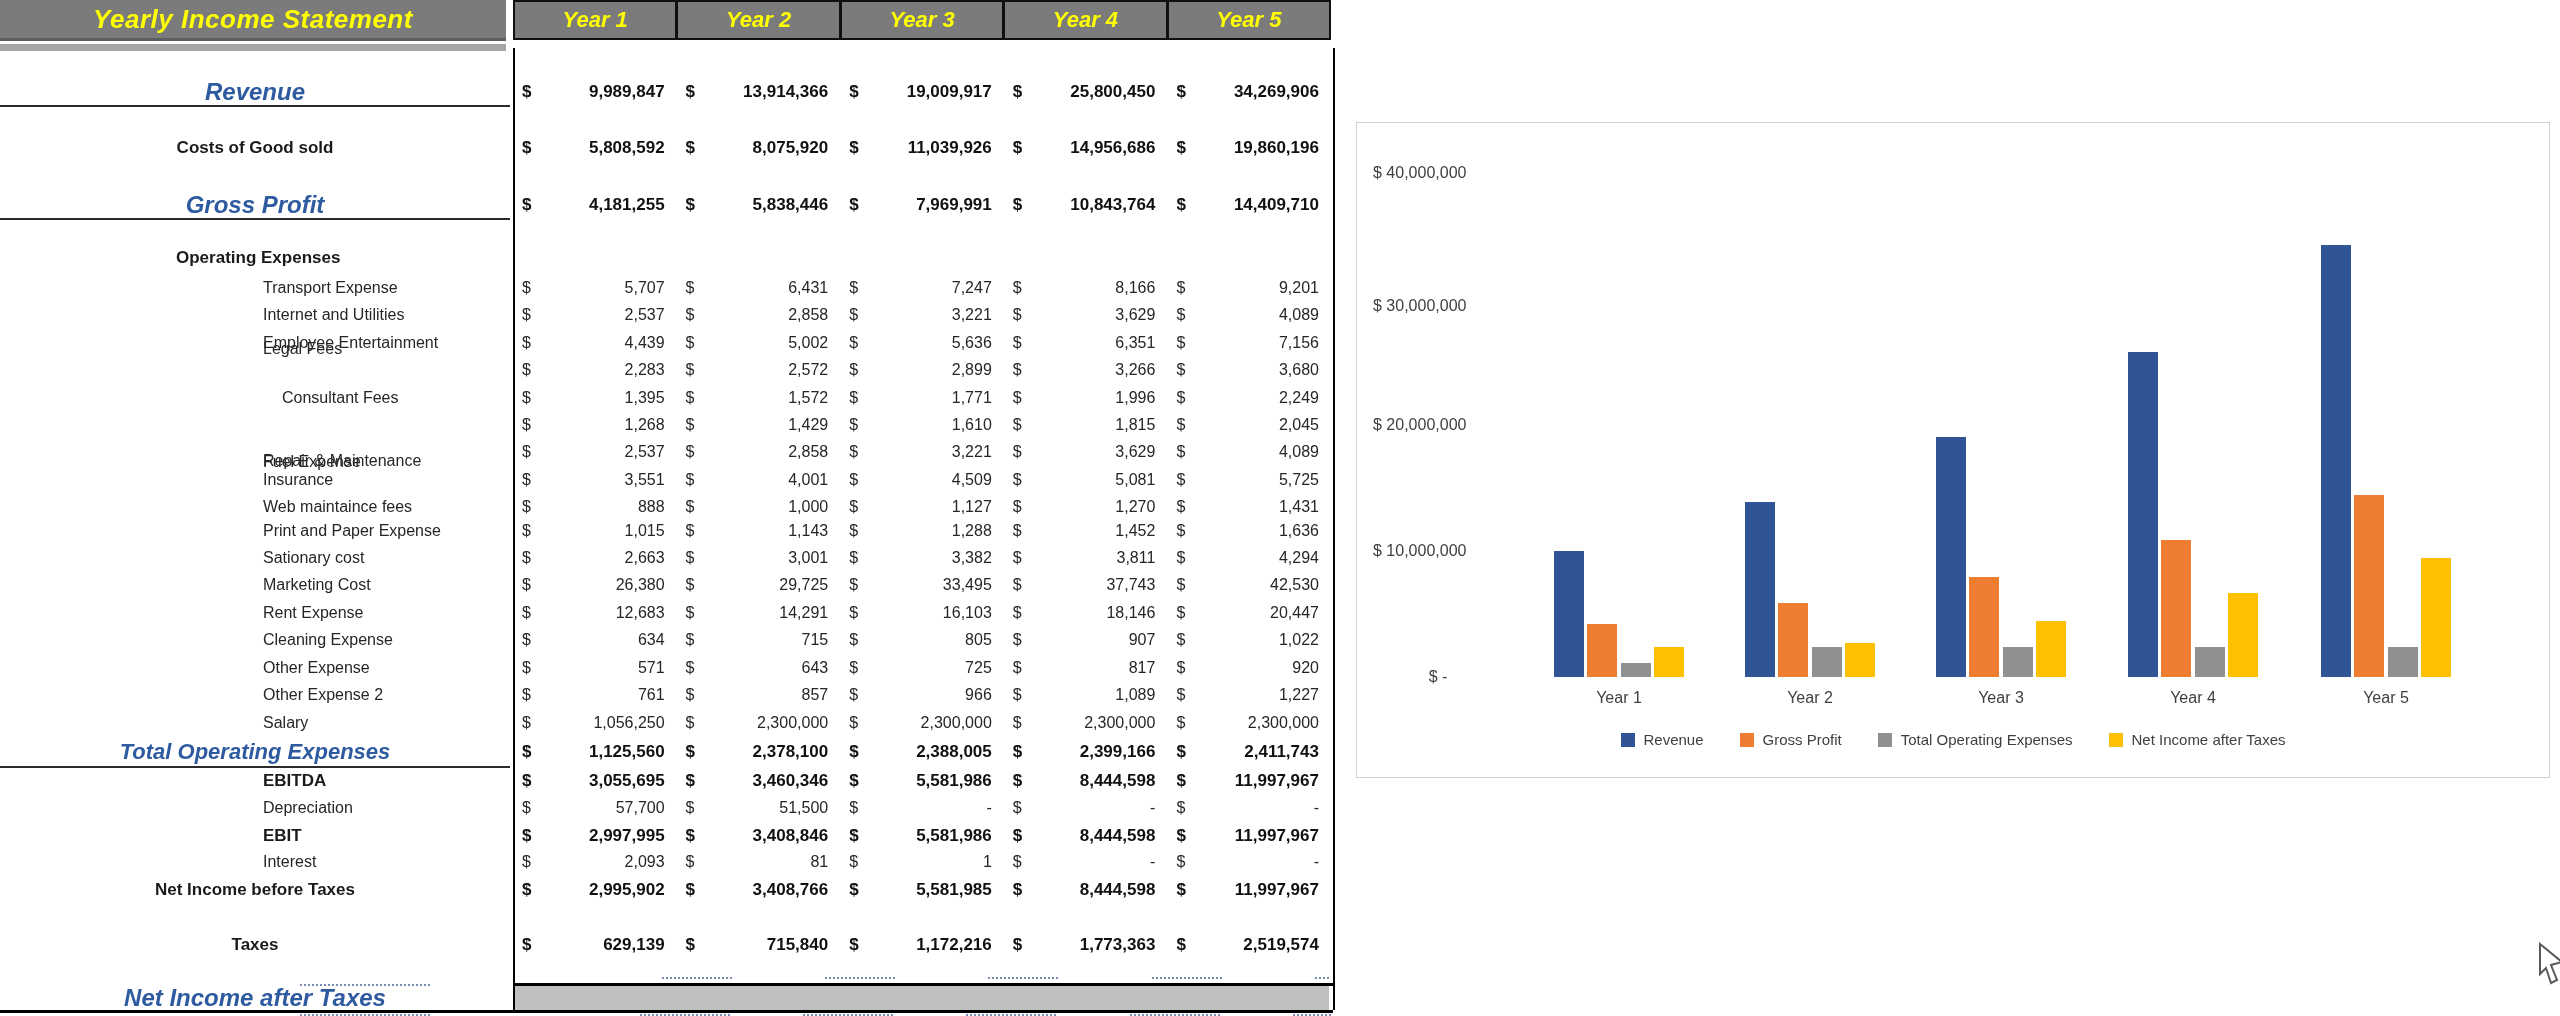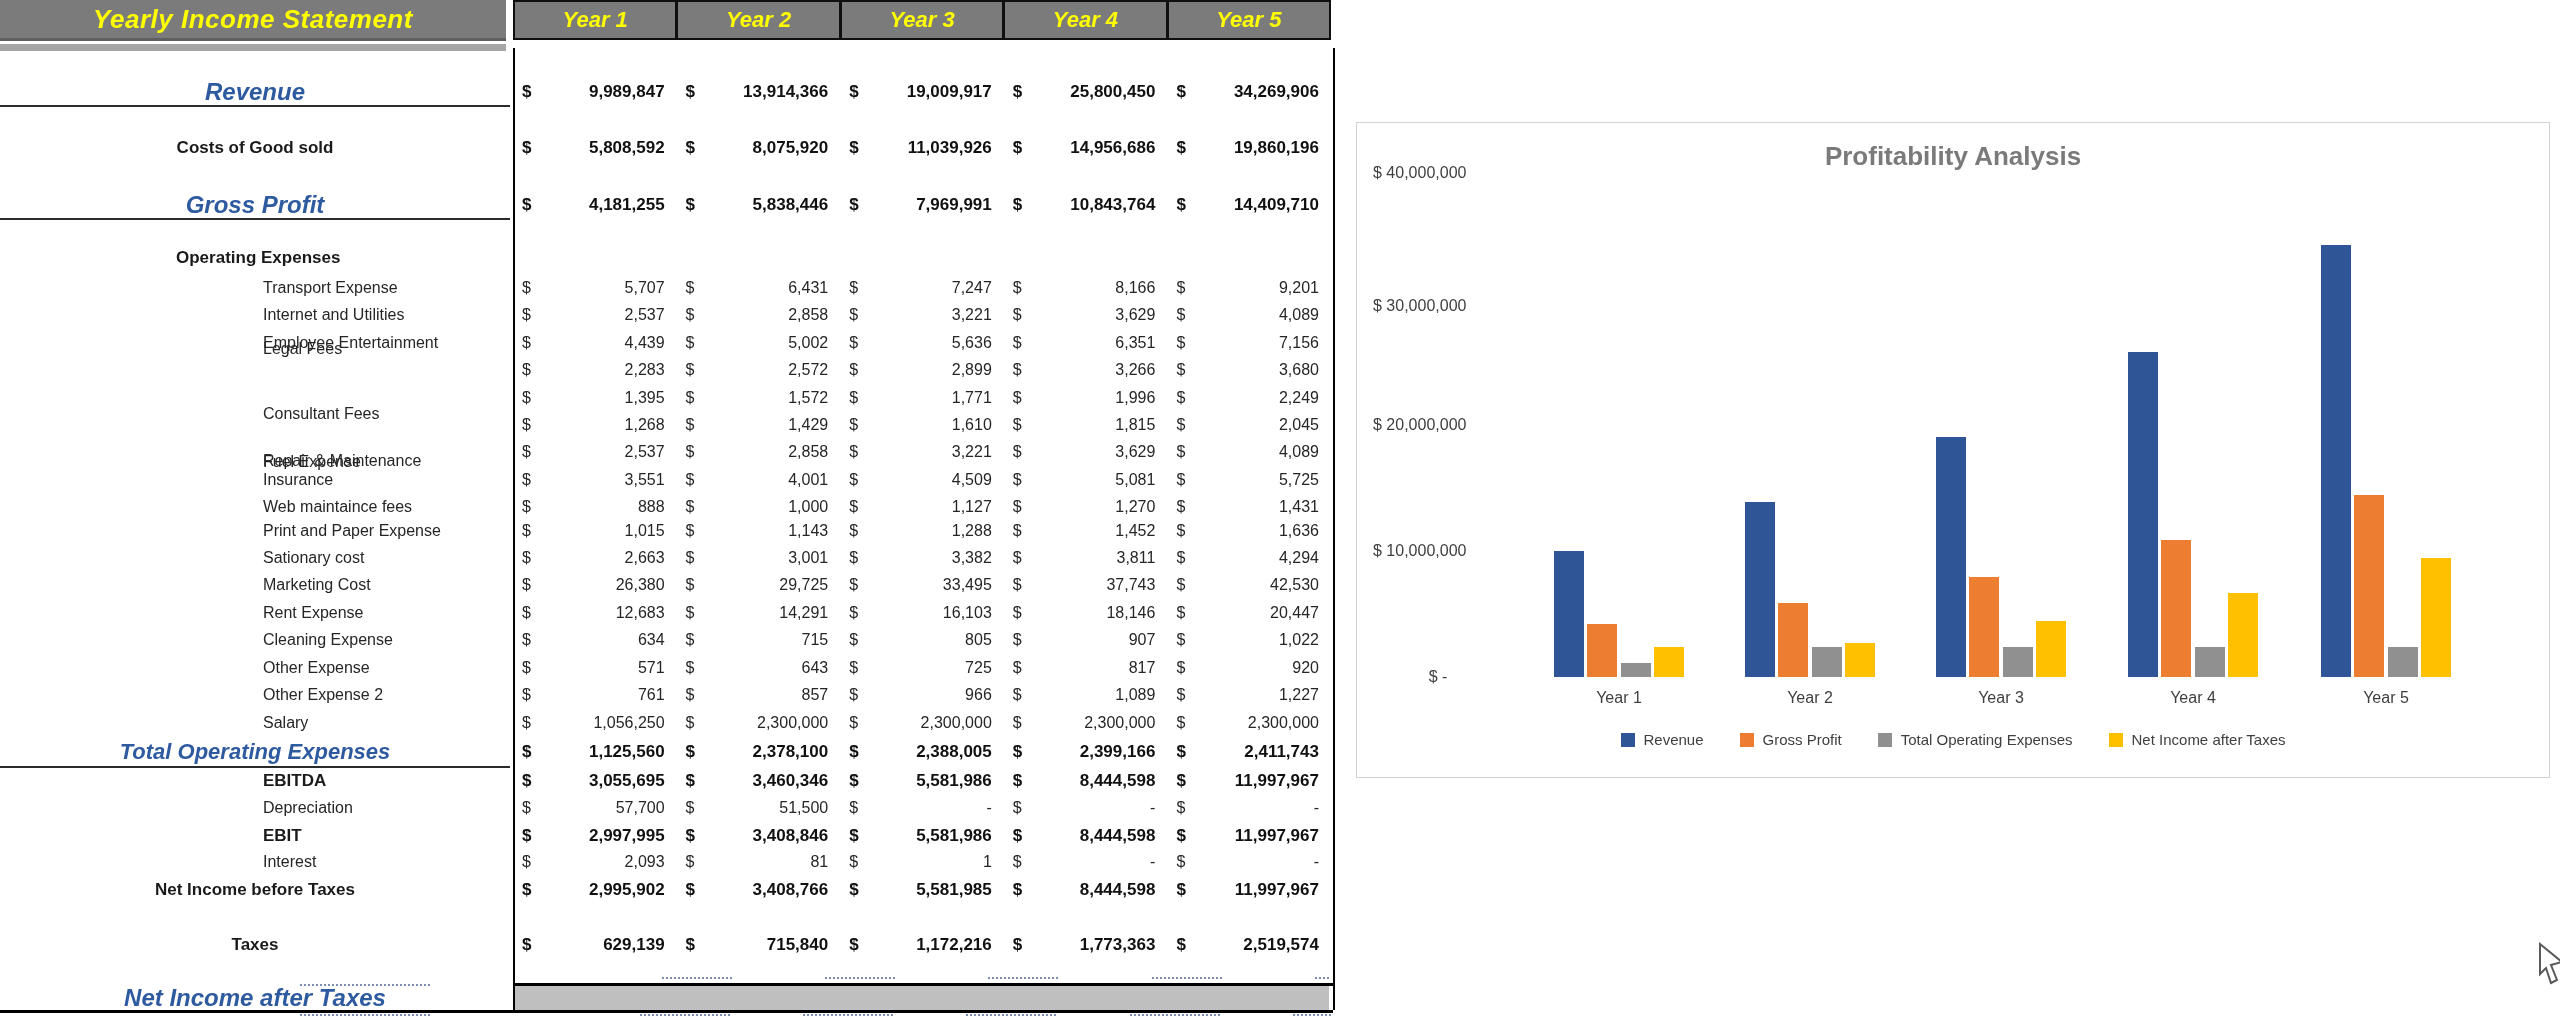--- a/index.html
+++ b/index.html
@@ -232,21 +232,21 @@
           </div>
           <div class="cell">
             <span class="d">$</span>
             <span class="v">3,266</span>
           </div>
           <div class="cell">
             <span class="d">$</span>
             <span class="v">3,680</span>
           </div>
         </div>
-        <div class="lab item" style="top: 400px;">Consultant Fees</div>
+        <div class="lab item" style="top: 384px; margin-left: 19px;">Consultant Fees</div>
         <div class="vrow vn" style="top: 384px;">
           <div class="cell">
             <span class="d">$</span>
             <span class="v">1,395</span>
           </div>
           <div class="cell">
             <span class="d">$</span>
             <span class="v">1,572</span>
           </div>
           <div class="cell">
@@ -742,21 +742,20 @@
         <div class="sliver" style="left: 300px; width: 130px; top: 1014px;"></div>
         <div class="sliver" style="left: 640px; width: 90px; top: 1014px;"></div>
         <div class="sliver" style="left: 803px; width: 90px; top: 1014px;"></div>
         <div class="sliver" style="left: 966px; width: 90px; top: 1014px;"></div>
         <div class="sliver" style="left: 1130px; width: 90px; top: 1014px;"></div>
         <div class="sliver" style="left: 1293px; width: 38px; top: 1014px;"></div>
       </div>
   </div>
 
   <div class="chart-card">
-    <div class="chart-title">Profitability Analysis</div>
     <div id="yAxis">
         <div class="ytick" style="top: 40px; text-align: left;">$ 40,000,000</div>
         <div class="ytick" style="top: 173px; text-align: left;">$ 30,000,000</div>
         <div class="ytick" style="top: 292px; text-align: left;">$ 20,000,000</div>
         <div class="ytick" style="top: 418px; text-align: left;">$ 10,000,000</div>
         <div class="ytick" style="top: 544px; text-align: center;">$ -</div>
       </div>
     <div id="plot">
         <div class="bar" style="left: 197px; width: 30px; top: 428px; height: 126px; background: rgb(47, 85, 151);"></div>
         <div class="bar" style="left: 230px; width: 30px; top: 501px; height: 53px; background: rgb(237, 125, 49);"></div>

